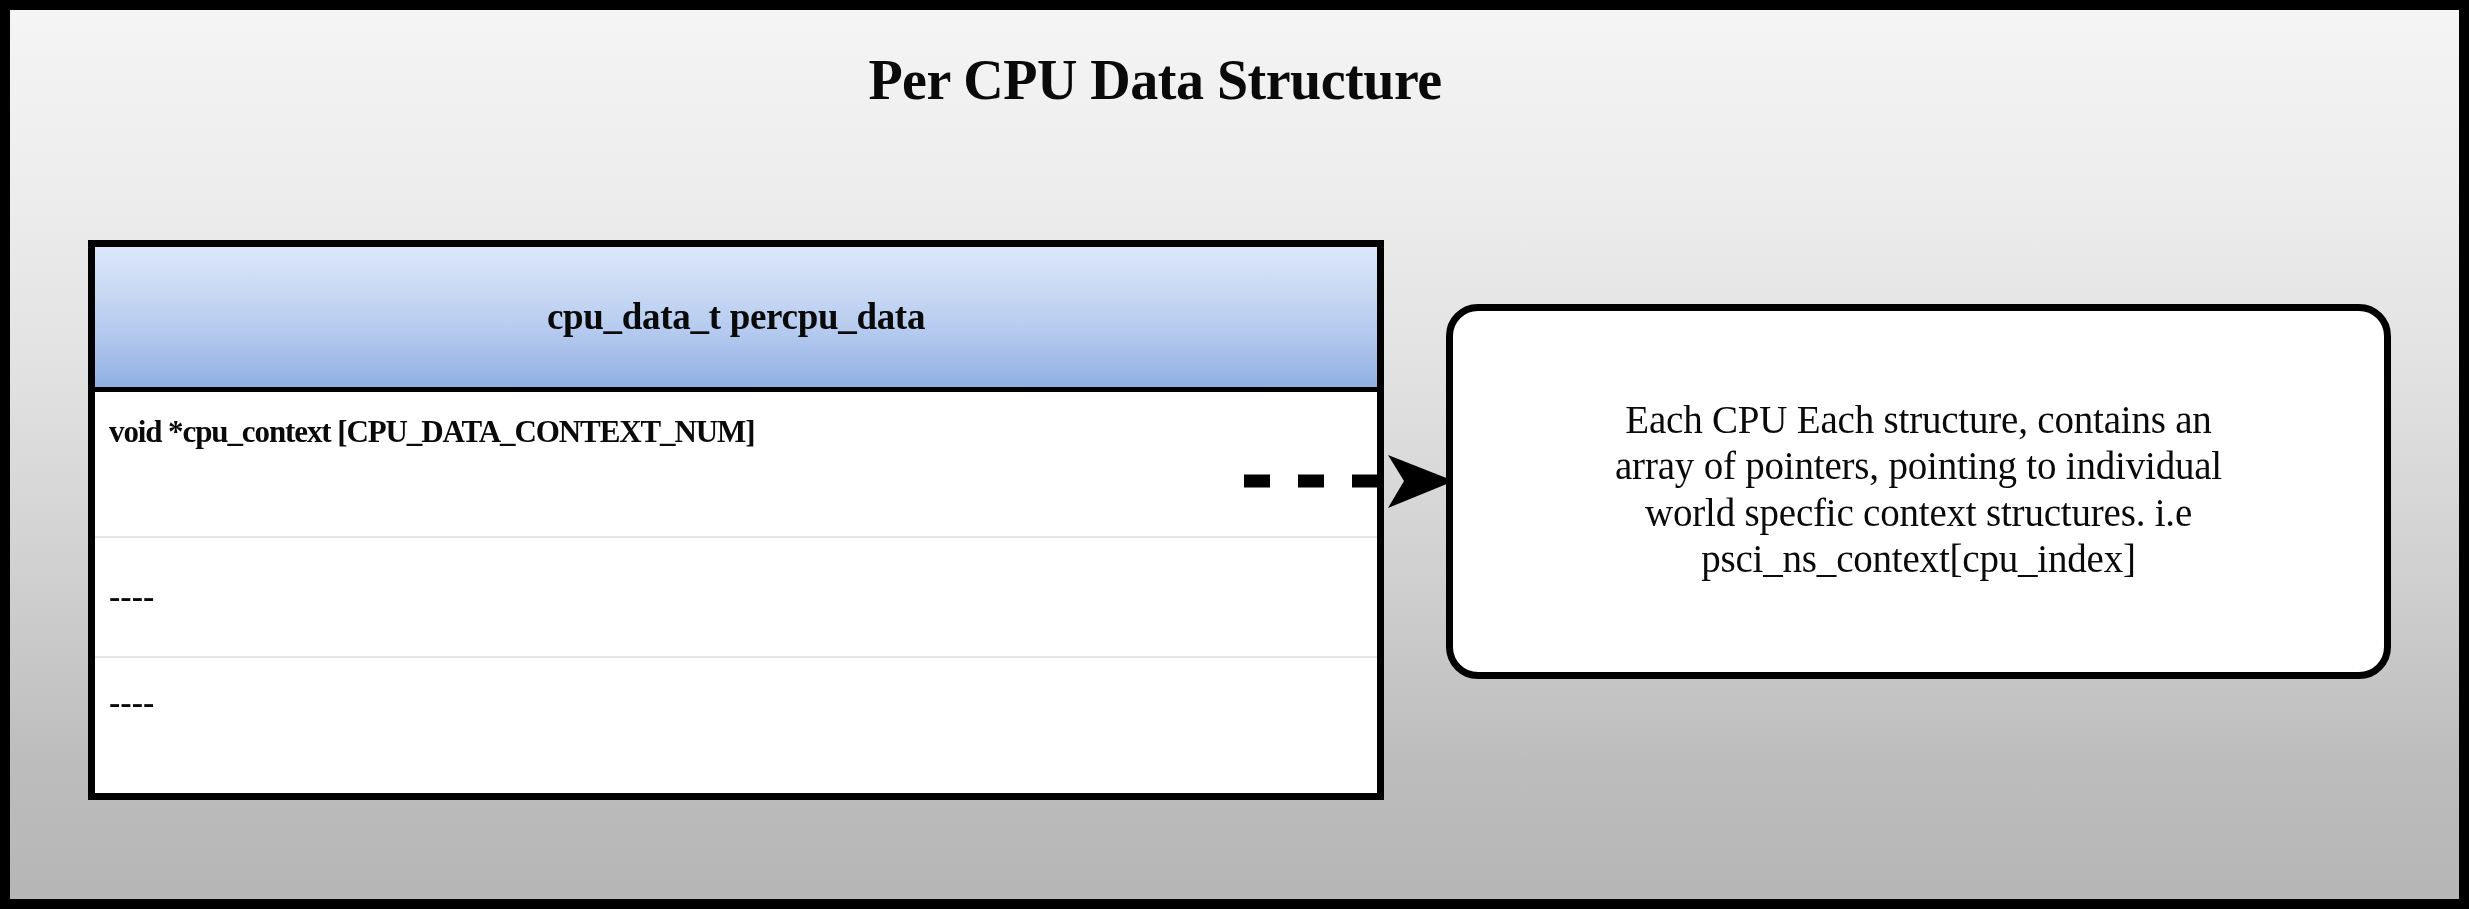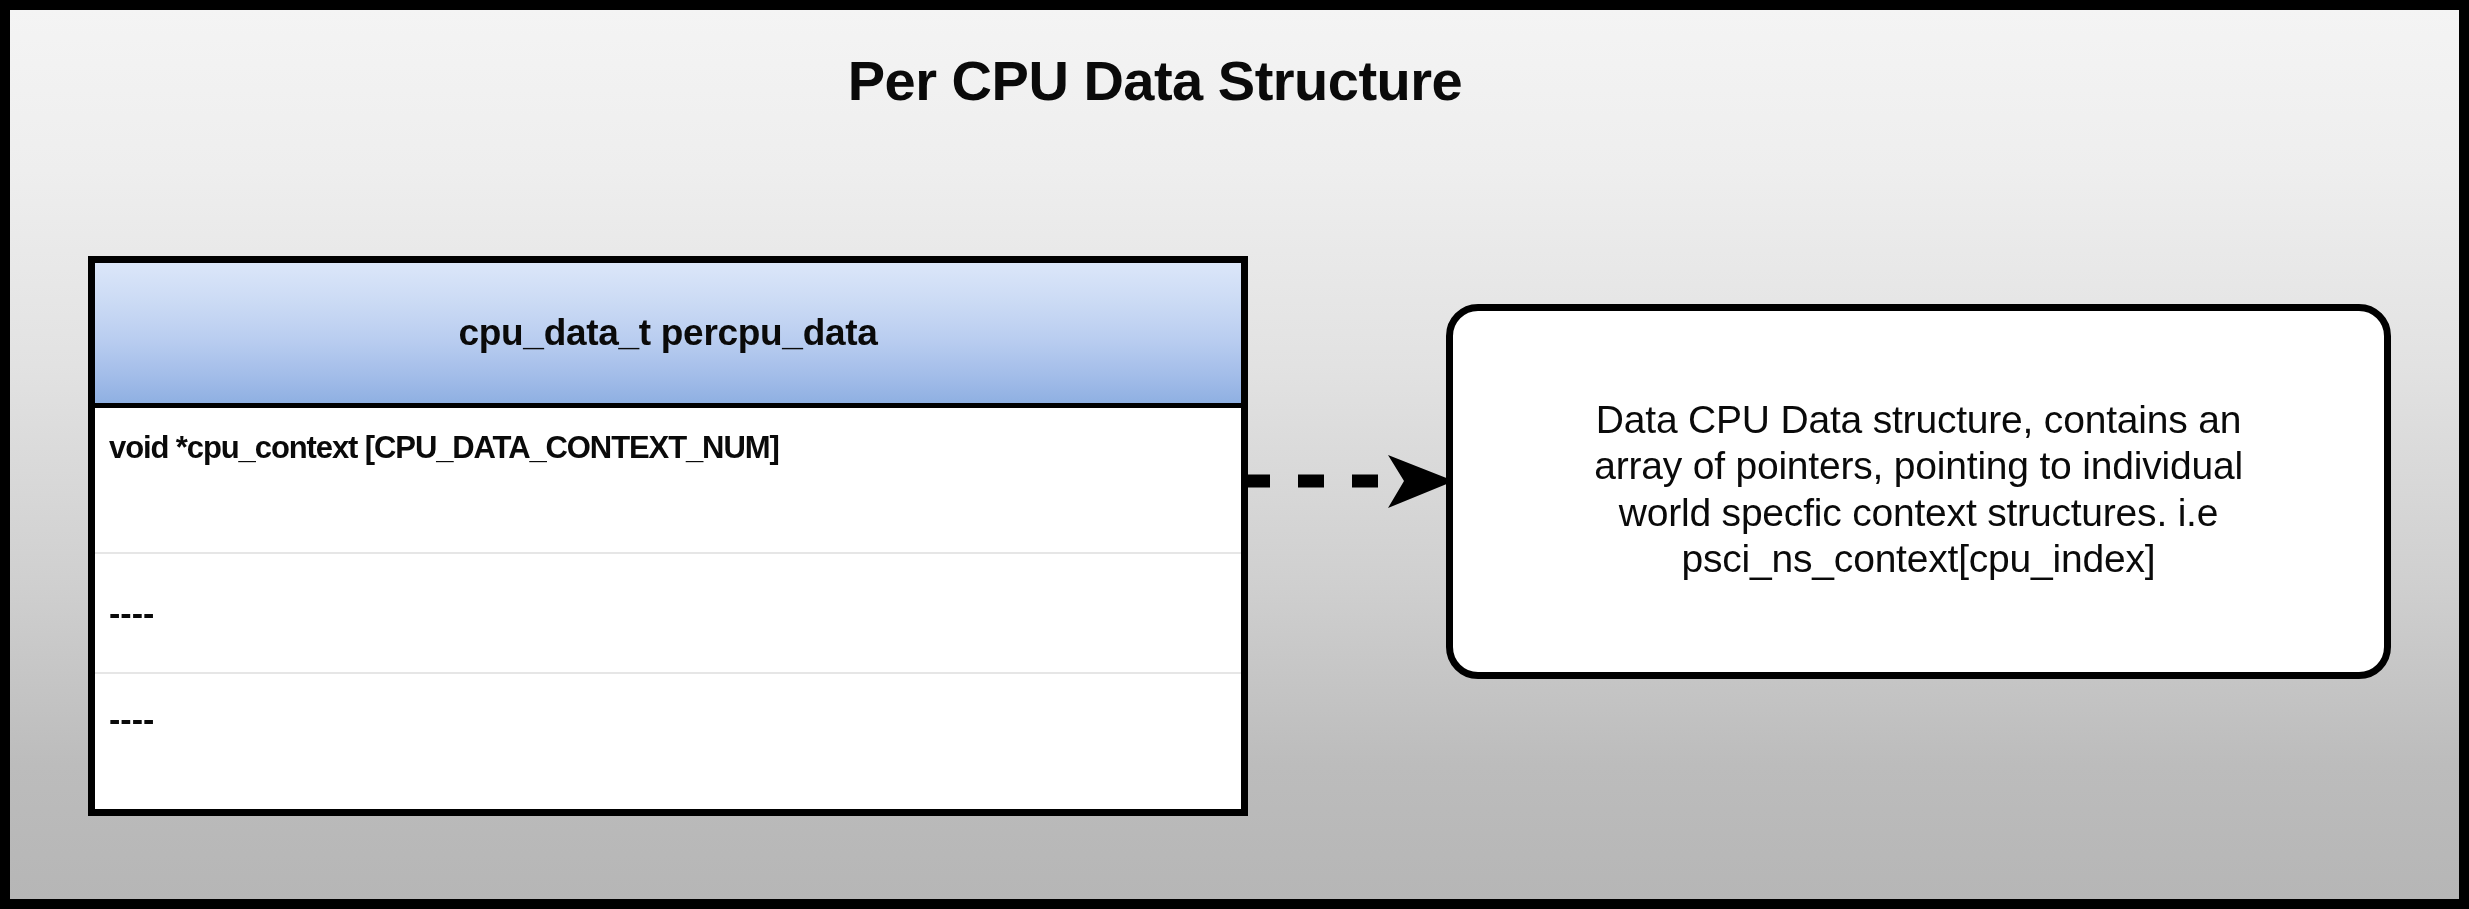--- a/index.html
+++ b/index.html
@@ -8,21 +8,21 @@
     background: #ffffff;
   }
   #canvas {
     position: relative;
     width: 2469px;
     height: 909px;
     box-sizing: border-box;
     border: 10px solid #000000;
     background: linear-gradient(to bottom, #f4f4f4 0%, #eeeeee 18%, #e2e2e2 40%, #cfcfcf 65%, #bcbcbc 85%, #b6b6b6 100%);
     overflow: hidden;
-    font-family: Liberation Sans, sans-serif;
+    font-family: Liberation Serif, serif;
   }
 
   
   #page-title {
     position: absolute;
     left: 0;
     top: 38px;
     width: 2290px;
     text-align: center;
     font-size: 56px;
@@ -30,26 +30,25 @@
     color: #0a0a0a;
     letter-spacing: -0.5px;
     white-space: nowrap;
   }
 
   
   #struct-table {
     position: absolute;
     left: 78px;
     top: 230px;
-    width: 1160px;
+    width: 1296px;
     height: 560px;
     box-sizing: border-box;
     border: 7px solid #000000;
     background: #ffffff;
-    margin-top: 16px;
   }
   #struct-header {
     height: 145px;
     box-sizing: border-box;
     border-bottom: 5px solid #000000;
     background: linear-gradient(to bottom, #dbe6f9 0%, #cddcf5 25%, #b9cdf0 55%, #a3bde9 80%, #8fb0e2 100%);
     display: flex;
     flex-direction: column;
     align-items: center;
     justify-content: center;
@@ -146,19 +145,19 @@
     </div>
 
   </div>
 
   <svg id="flow-arrow" viewBox="0 0 225 62">
     <line x1="2" y1="31" x2="160" y2="31" stroke="#000000" stroke-width="13" stroke-dasharray="26 28"></line>
     <path d="M 146 5 L 212 31 L 146 58 L 162 31 Z" fill="#000000"></path>
   </svg>
 
   <div id="callout-box">
-    <div class="callout-line">Data CPU Data structure, contains an</div>
+    <div class="callout-line">Each CPU Each structure, contains an</div>
     <div class="callout-line">array of pointers, pointing to individual</div>
     <div class="callout-line">world specfic context structures. i.e</div>
     <div class="callout-line">psci_ns_context[cpu_index]</div>
   </div>
 
 </div>
 
 </body></html>

